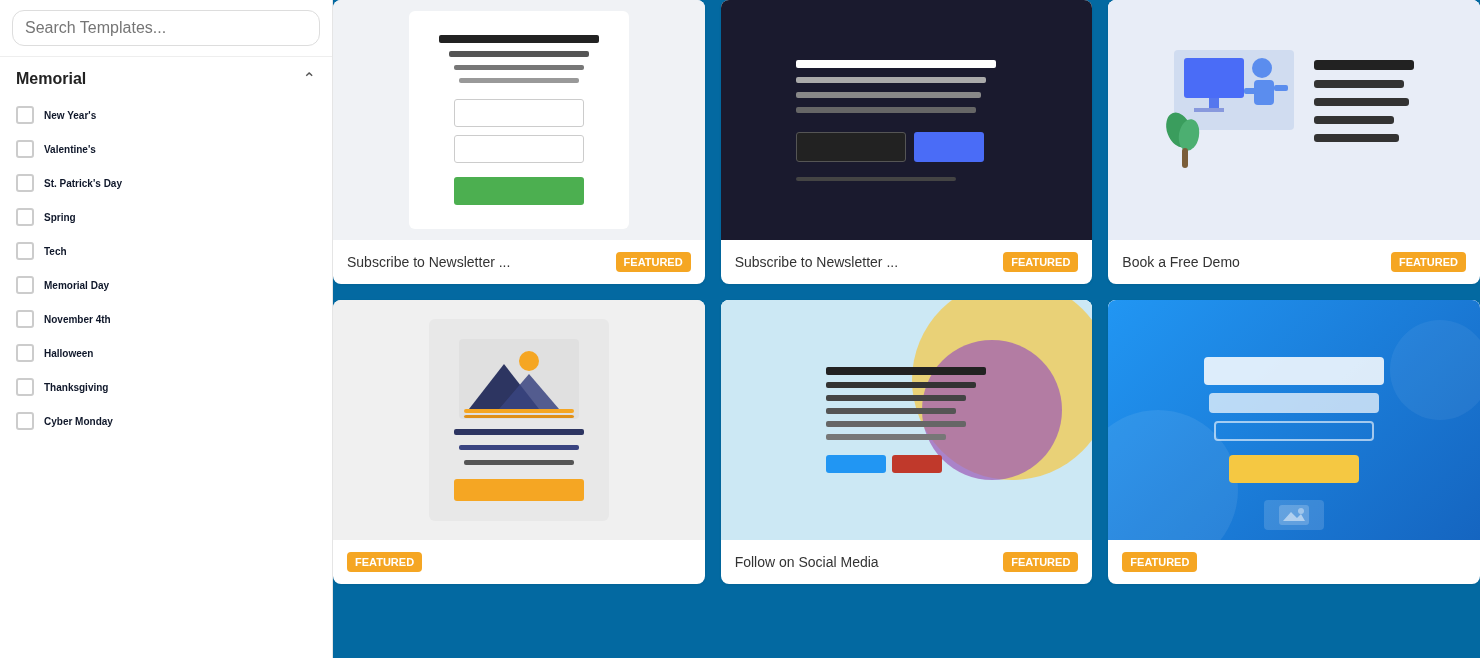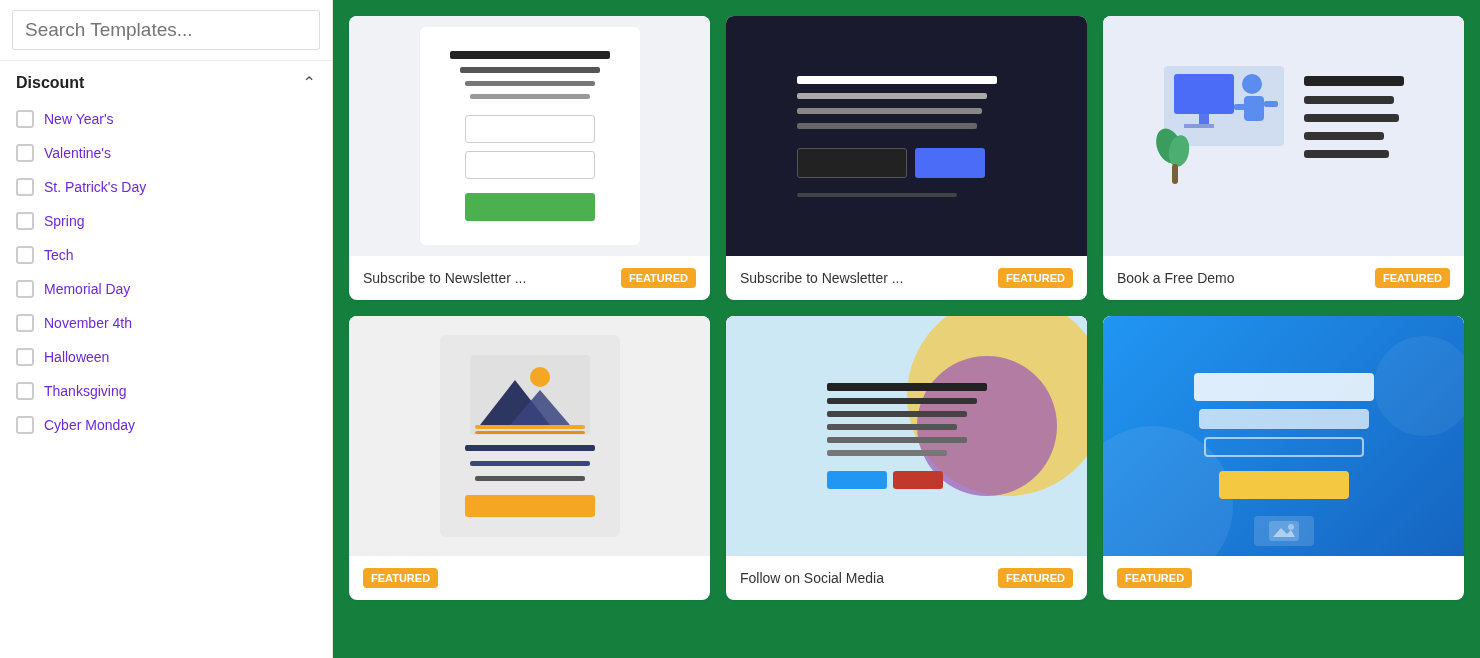--- a/index.html
+++ b/index.html
@@ -17,22 +17,22 @@
       overflow-y: auto;
     }
     .search-wrapper {
       padding: 10px 12px;
       border-bottom: 1px solid #eee;
     }
     .search-input {
       width: 100%;
       padding: 8px 12px;
       border: 1px solid #ddd;
-      border-radius: 2px;
-      font-size: 19px;
+      border-radius: 12px;
+      font-size: 16px;
       color: #000000;
       outline: none;
     }
     .section-header {
       display: flex;
       align-items: center;
       justify-content: space-between;
       padding: 12px 16px 10px 16px;
       cursor: pointer;
     }
@@ -54,30 +54,30 @@
     }
     .checkbox {
       width: 18px;
       height: 18px;
       border: 2px solid #ccc;
       border-radius: 3px;
       flex-shrink: 0;
       background: #fff;
     }
     .sidebar-item-label {
-      font-size: 14px;
-      color: #6d28d9;
+      font-size: 10px;
+      color: #0f172a;
+      font-weight: bold;
     }
 
     
     .main-content {
       flex: 1;
       overflow-y: auto;
-      padding: 16px;
-      background: #15803d;
+      background: #0369a1;
     }
     .template-grid {
       display: grid;
       grid-template-columns: repeat(3, 1fr);
       gap: 16px;
     }
     .template-card {
       background: #fff;
       border-radius: 8px;
       overflow: hidden;
@@ -191,21 +191,21 @@
     }
   </style>
 </head>
 <body>
 
 <div class="sidebar">
   <div class="search-wrapper">
     <input class="search-input" type="text" placeholder="Search Templates..." style="">
   </div>
   <div class="section-header">
-    <span class="section-title">Discount</span>
+    <span class="section-title">Memorial</span>
     <span class="chevron-icon">⌃</span>
   </div>
   <div class="sidebar-items" id="sidebar-items">
       <div class="sidebar-item">
     <div class="checkbox"></div>
     <span class="sidebar-item-label">New Year's</span>
   </div>
       <div class="sidebar-item">
     <div class="checkbox"></div>
     <span class="sidebar-item-label">Valentine's</span>

